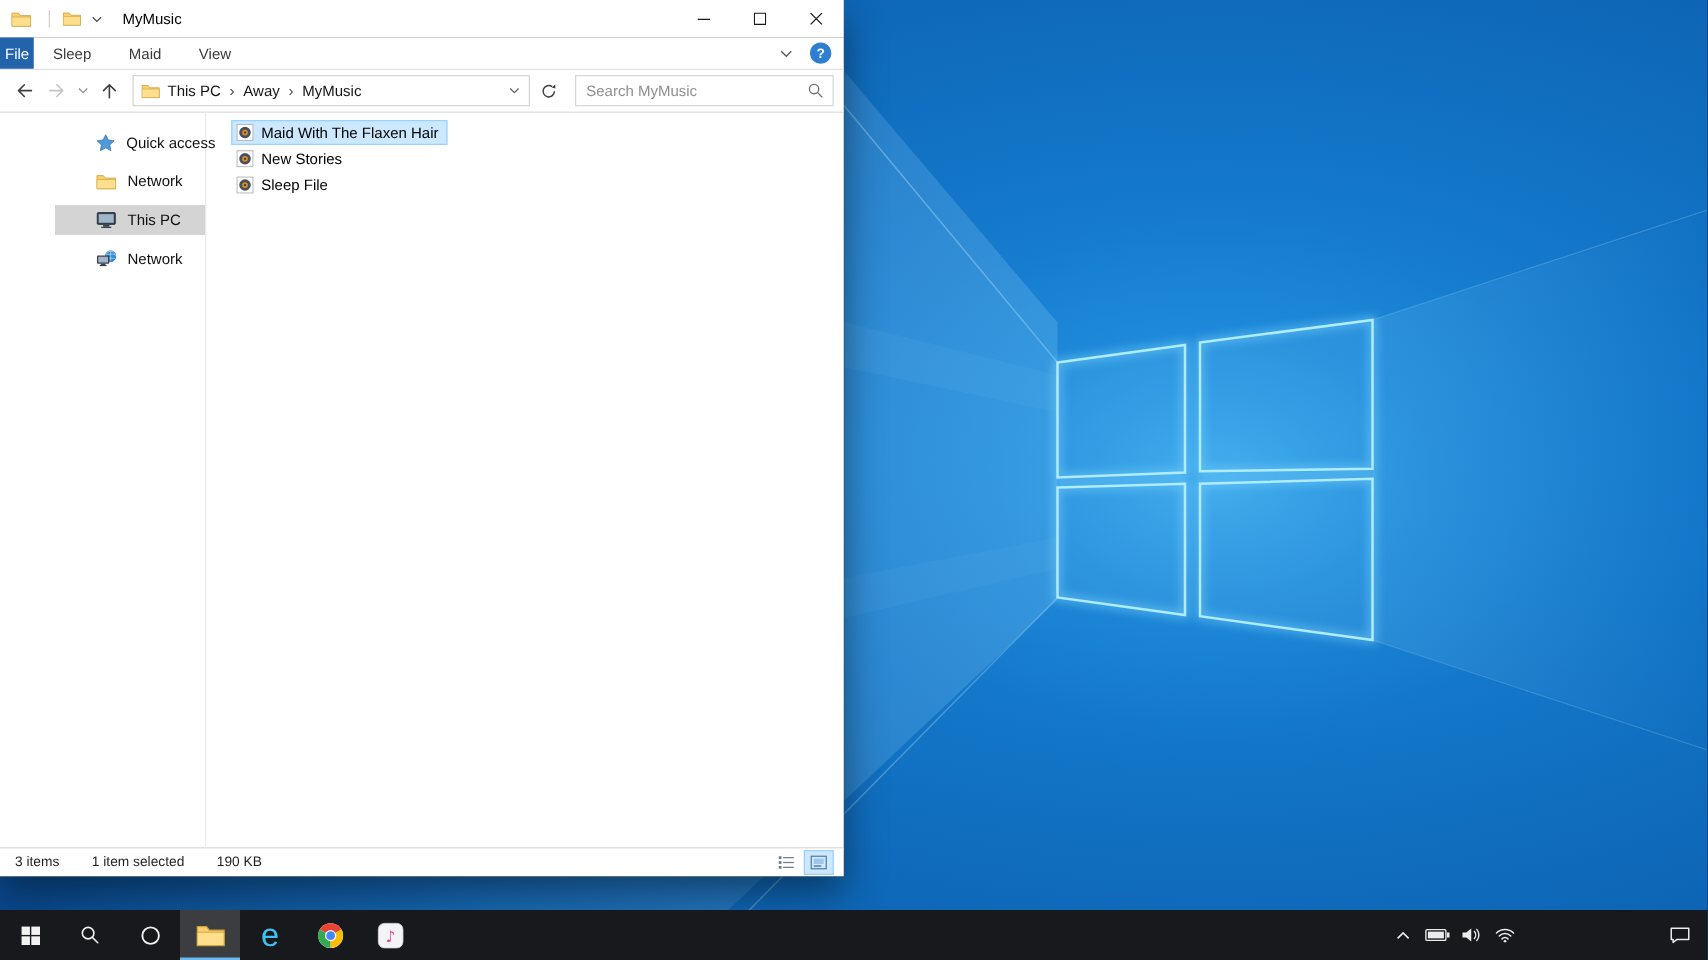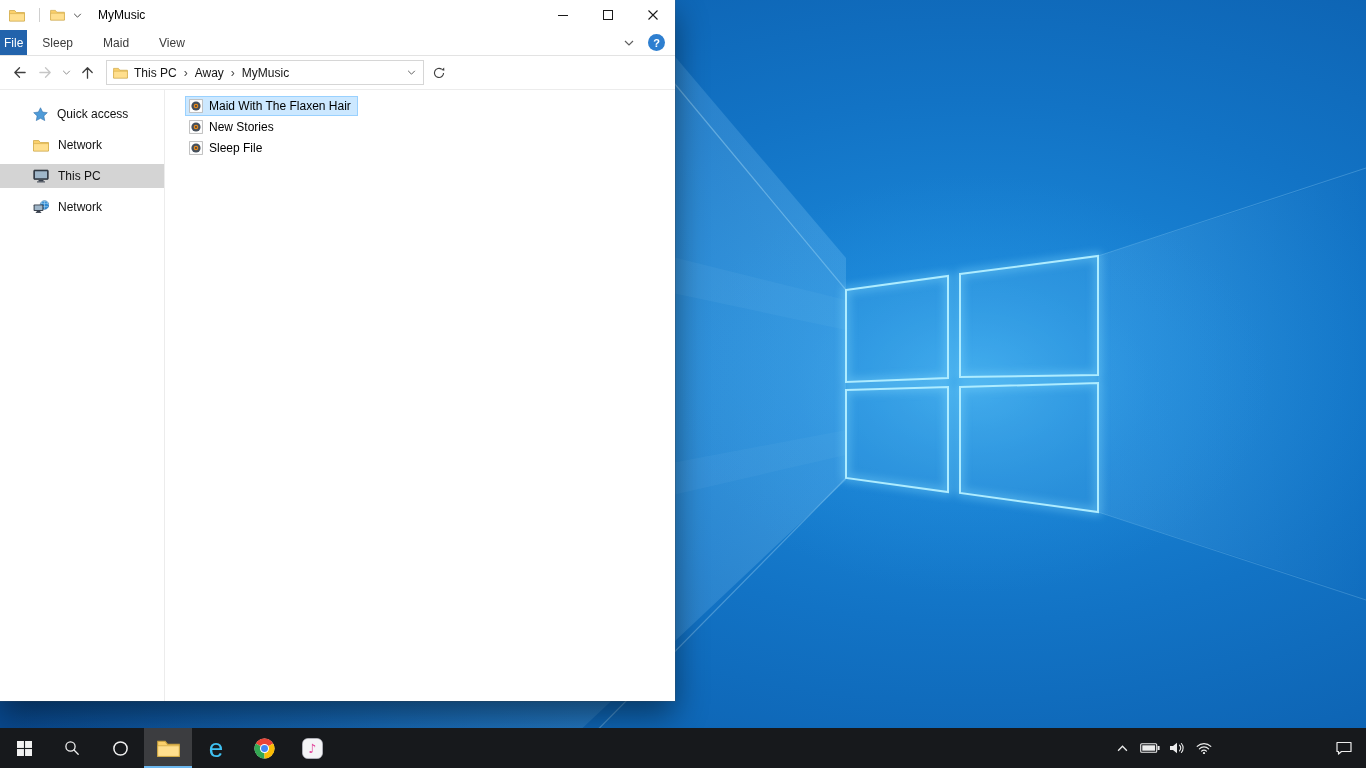--- a/index.html
+++ b/index.html
@@ -39,21 +39,21 @@
   .crumb { padding:0 6px; color:#151515; white-space:nowrap; }
   .crumb-sep { color:#4a4a4a; padding:0 1px; }
   .addr-dd { margin-left:auto; width:20px; height:100%; display:flex; align-items:center; justify-content:center; color:#5f5f5f; }
   .refresh-btn { width:26px; height:26px; margin-left:2px; display:flex; align-items:center; justify-content:center; color:#3f3f3f; flex:none; }
   .searchbox { margin-left:8px; flex:1; height:25px; border:1px solid #d6d6d6; display:flex; align-items:center; padding:0 7px 0 8px; }
   .searchbox input { border:none; outline:none; flex:1; min-width:0; font:inherit; font-size:12px; color:#333; background:transparent; }
   .searchbox input::placeholder { color:#8f8f8f; }
   .search-glyph { color:#6f6f6f; display:flex; align-items:center; }
 
   .wbody { flex:1; display:flex; min-height:0; background:#fff; }
-  .sidebar { width:165px; border-right:1px solid #ececec; padding-top:12px; flex:none; }
+  .sidebar { width:165px; border-right:1px solid #ececec; padding-top:12px; flex:none;padding-left:44px; }
   .side-item { height:24px; display:flex; align-items:center; padding-left:33px; gap:9px; margin-bottom:7px; color:#111; }
   .side-item.selected { background:#d4d4d4; }
   .side-label { font-size:12px; white-space:nowrap; }
 
   .content { flex:1; padding:6px 0 0 20px; }
   .file-row { display:flex; align-items:center; gap:6px; height:20px; width:max-content;
     padding:0 6px 0 3px; margin-bottom:1px; border:1px solid transparent; }
   .file-row.selected { background:#cce8ff; border-color:#99d1ff; }
   .file-name { font-size:12px; color:#000; white-space:nowrap; }
 
@@ -337,20 +337,28 @@
               <use href="#sym-chev-down"></use>
             </svg>
           </span>
       </div>
       <div class="refresh-btn">
           <svg width="14" height="14">
             <use href="#sym-refresh"></use>
           </svg>
         </div>
 
+      <div class="searchbox">
+        <input placeholder="Search MyMusic" style="">
+        <span class="search-glyph">
+            <svg width="13" height="13">
+              <use href="#sym-search"></use>
+            </svg>
+          </span>
+      </div>
     </div>
 
     <div class="wbody">
       <div class="sidebar">
         <div class="side-item">
           <span style="display:flex">
               <svg width="15" height="14">
                 <use href="#sym-star"></use>
               </svg>
             </span>
@@ -403,20 +411,37 @@
           <span style="display:flex">
               <svg width="14" height="14">
                 <use href="#sym-audio"></use>
               </svg>
             </span>
           <span class="file-name">Sleep File</span>
         </div>
       </div>
     </div>
 
+    <div class="statusbar">
+      <span class="st">3 items</span>
+      <span class="st">1 item selected</span>
+      <span class="st">190 KB</span>
+      <div class="status-right">
+        <div class="view-btn">
+            <svg width="14" height="12">
+              <use href="#sym-view-details"></use>
+            </svg>
+          </div>
+        <div class="view-btn selected">
+            <svg width="14" height="12">
+              <use href="#sym-view-icons"></use>
+            </svg>
+          </div>
+      </div>
+    </div>
   </div>
 
   <div class="taskbar">
     <div class="tb-slot" style="color:#f2f2f2">
         <svg width="15" height="15">
           <use href="#sym-windows"></use>
         </svg>
       </div>
     <div class="tb-slot" style="color:#f0f0f0">
         <svg width="16" height="16">

